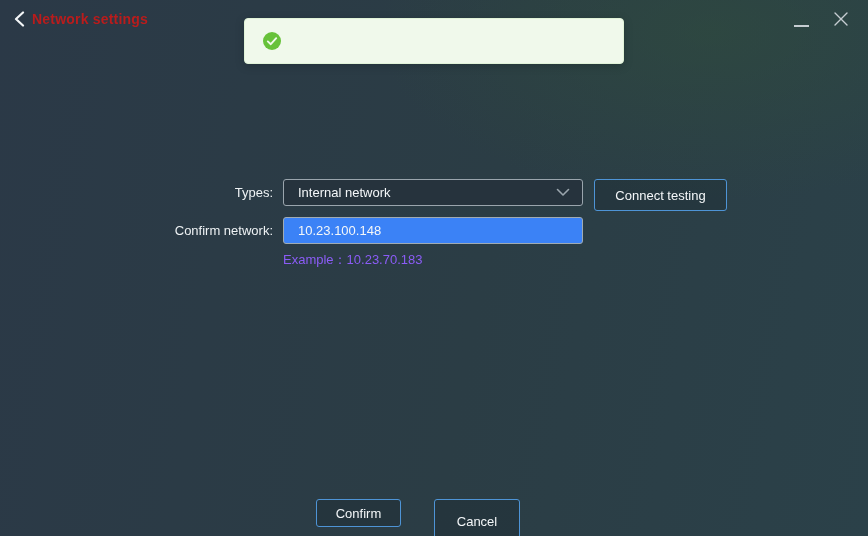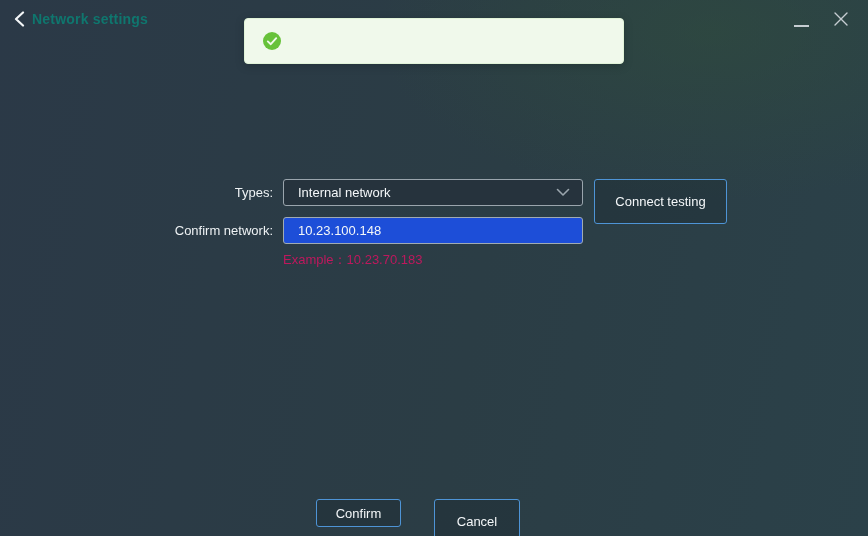--- a/index.html
+++ b/index.html
@@ -13,21 +13,21 @@
     position: relative;
   }
 
   
   .titlebar {
     position: absolute; top: 0; left: 0; right: 0; height: 38px;
     display: flex; align-items: center; padding: 0 14px;
   }
   .back-group { display: flex; align-items: center; gap: 7px; cursor: pointer; }
   .back-icon { display: flex; align-items: center; }
-  .window-title { font-size: 14px; font-weight: 700; color: #0f766e; letter-spacing: .2px; }
+  .window-title { font-size: 14px; font-weight: 700; color: #b91c1c; letter-spacing: .2px; }
   .win-controls { margin-left: auto; display: flex; align-items: flex-start; gap: 14px; }
   .win-btn {
     width: 26px; height: 26px; display: flex; align-items: center; justify-content: center;
     cursor: pointer; background: transparent; border: 0;
   }
   .min-line { display: block; width: 15px; height: 2px; background: #c6cdd2; margin-top: 14px; }
 
   
   .toast {
     position: absolute; top: 18px; left: 50%; transform: translateX(-50%);
@@ -45,32 +45,32 @@
   }
   .select-box {
     position: absolute; left: 283px; width: 300px; height: 27px;
     background: #26333d; border: 1px solid #9aa5ad; border-radius: 3px;
     display: flex; align-items: center; padding: 0 12px 0 14px; cursor: pointer;
   }
   .select-value { font-size: 13px; color: #f4f7f9; flex: 1; }
   .chevron-down { display: flex; align-items: center; }
   .text-input {
     position: absolute; left: 283px; width: 300px; height: 27px;
-    background: #1d4ed8; border: 1px solid #a0abb2; border-radius: 3px;
+    background: #3b82f6; border: 1px solid #a0abb2; border-radius: 3px;
     color: #f4f7f9; font-size: 13px; font-family: "Liberation Sans", sans-serif;
     padding: 0 14px; outline: none;
   }
   .ghost-btn {
     background: rgba(20,32,40,0.25);
     border: 1px solid #4e94d6; border-radius: 3px;
     color: #f4f7f9; font-size: 13px; font-family: "Liberation Sans", sans-serif;
     cursor: pointer; display: flex; align-items: center; justify-content: center;
   }
-  .connect-btn { position: absolute; left: 594px; top: 179px; width: 133px; height: 45px; }
-  .example-text { position: absolute; left: 283px; top: 251px; font-size: 13px; color: #be185d; }
+  .connect-btn { position: absolute; left: 594px; top: 179px; width: 133px; height: 32px; }
+  .example-text { position: absolute; left: 283px; top: 251px; font-size: 13px; color: #8b5cf6; }
 
   
   .confirm-btn { position: absolute; left: 316px; top: 499px; width: 85px; height: 28px; }
   .cancel-btn  { position: absolute; left: 434px; top: 499px; width: 86px; height: 45px; }
 </style>
 </head>
 <body>
 
 <div class="titlebar">
   <div class="back-group">

